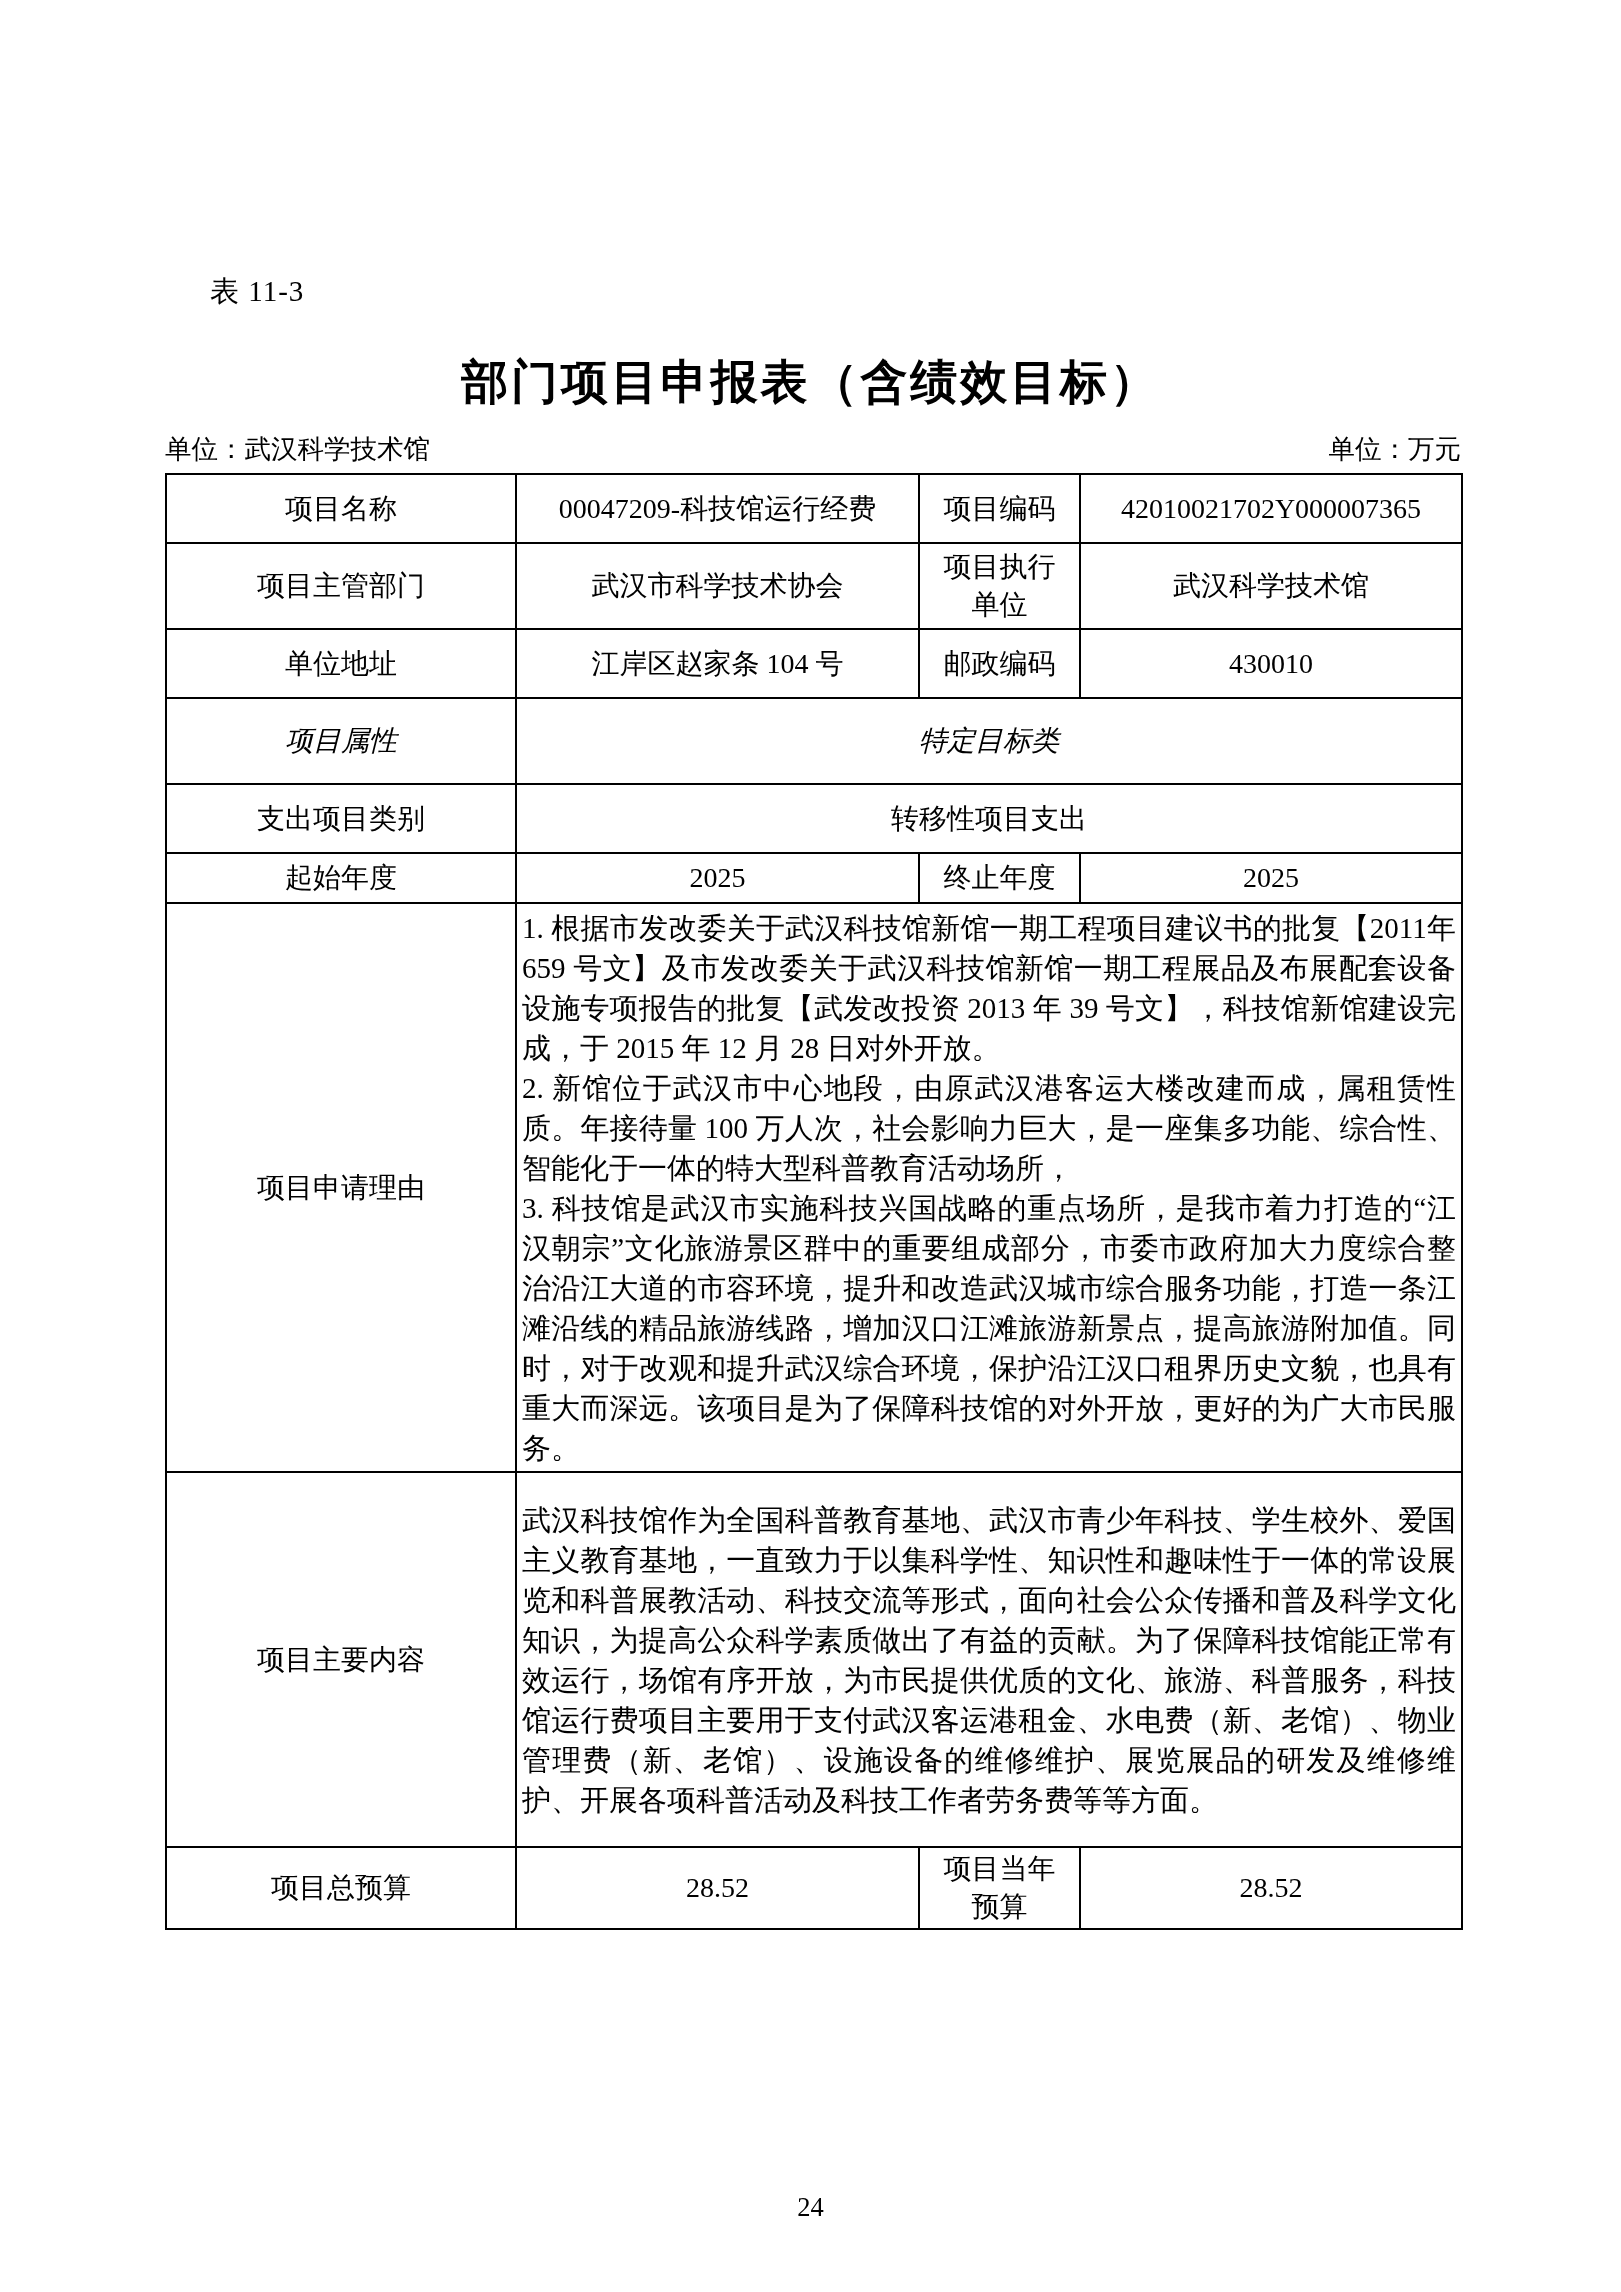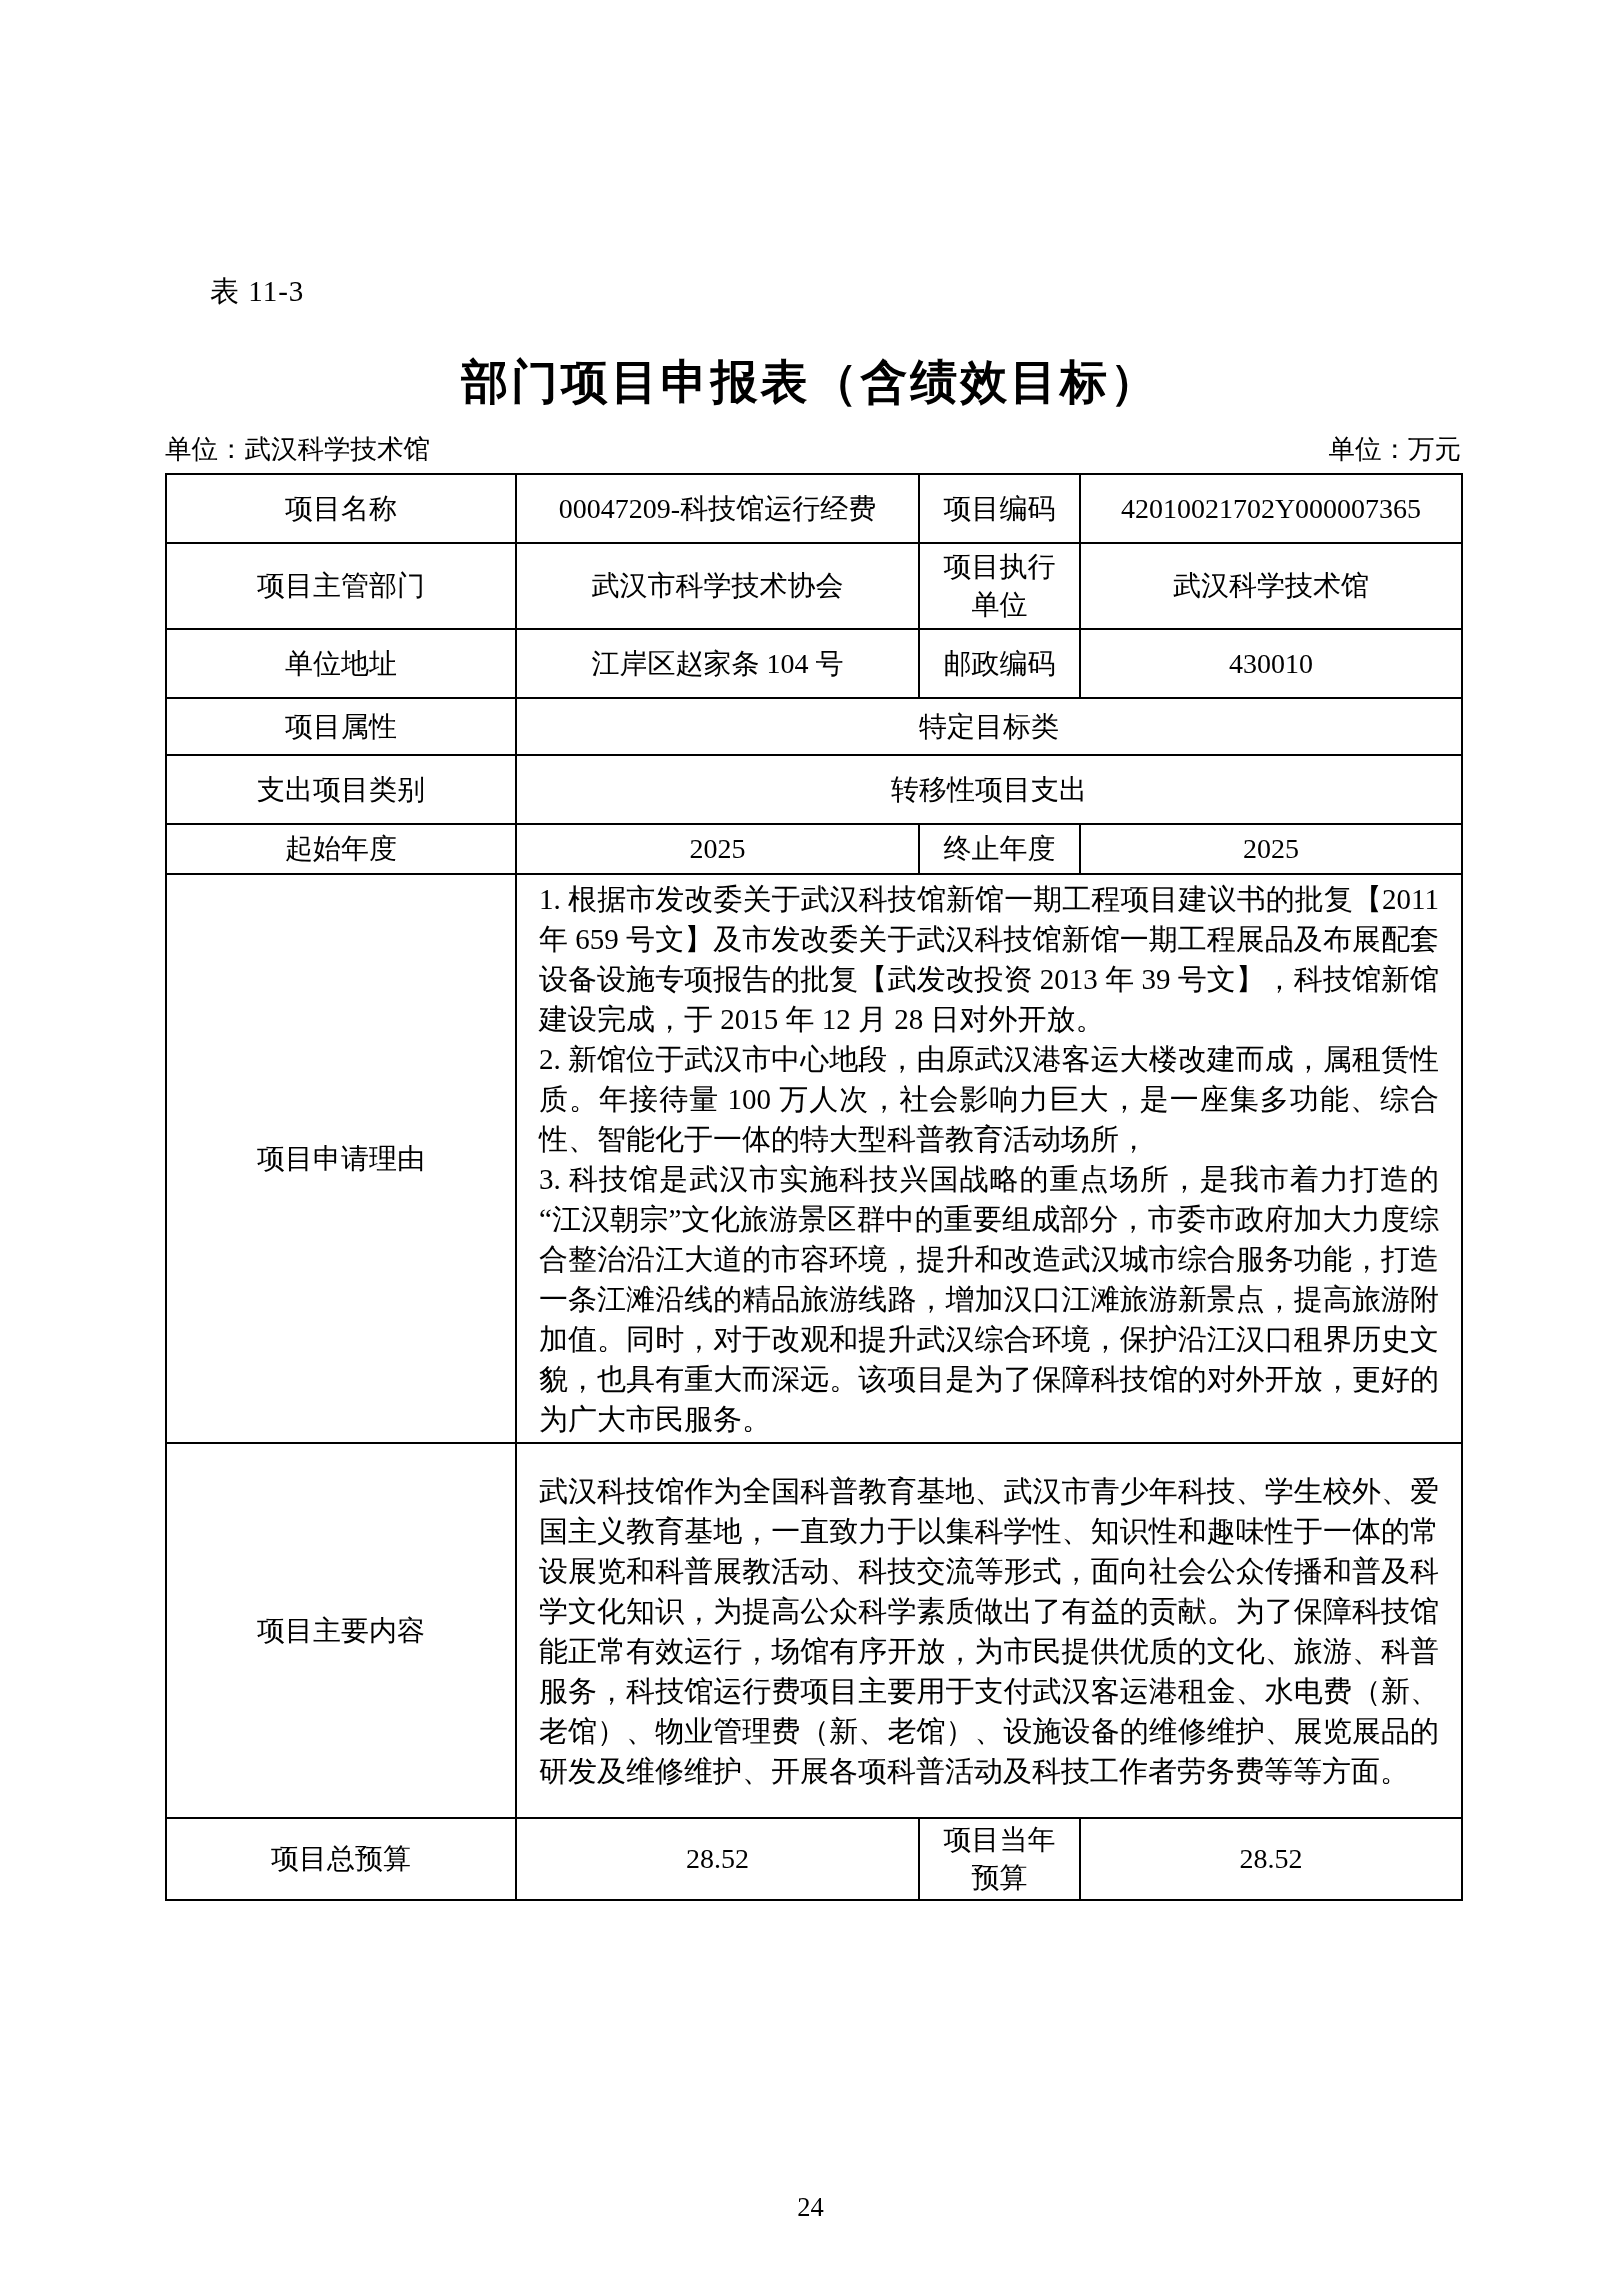--- a/index.html
+++ b/index.html
@@ -26,28 +26,28 @@
     display:flex;justify-content:space-between;
     font-size:26.5px;
   }
   table.form{
     position:absolute;left:165px;top:473px;width:1296px;
     border-collapse:collapse;table-layout:fixed;
     border:2.9px solid #000;
   }
   table.form td{
     border:2px solid #000;
-    padding:2px 22px;
+    padding:2px 5px;
     font-size:28px;
     text-align:center;
     vertical-align:middle;
     overflow:hidden;
   }
   tr.r1{height:69px;} tr.r2{height:86px;} tr.r3{height:69px;}
-  tr.r4{height:69px;} tr.r5{height:57px;} tr.r6{height:69px;}
+  tr.r4{height:69px;} tr.r5{height:86px;font-style:italic;} tr.r6{height:69px;}
   tr.r7{height:50px;} tr.r8{height:569px;} tr.r9{height:375px;}
   tr.r10{height:62px;}
   td .line{display:block;line-height:1.35;}
   td.para{
     text-align:left;
     padding:11.8px 13.7px;
     border-radius:27px;
   }
   td.para .p{
     font-size:29px;

